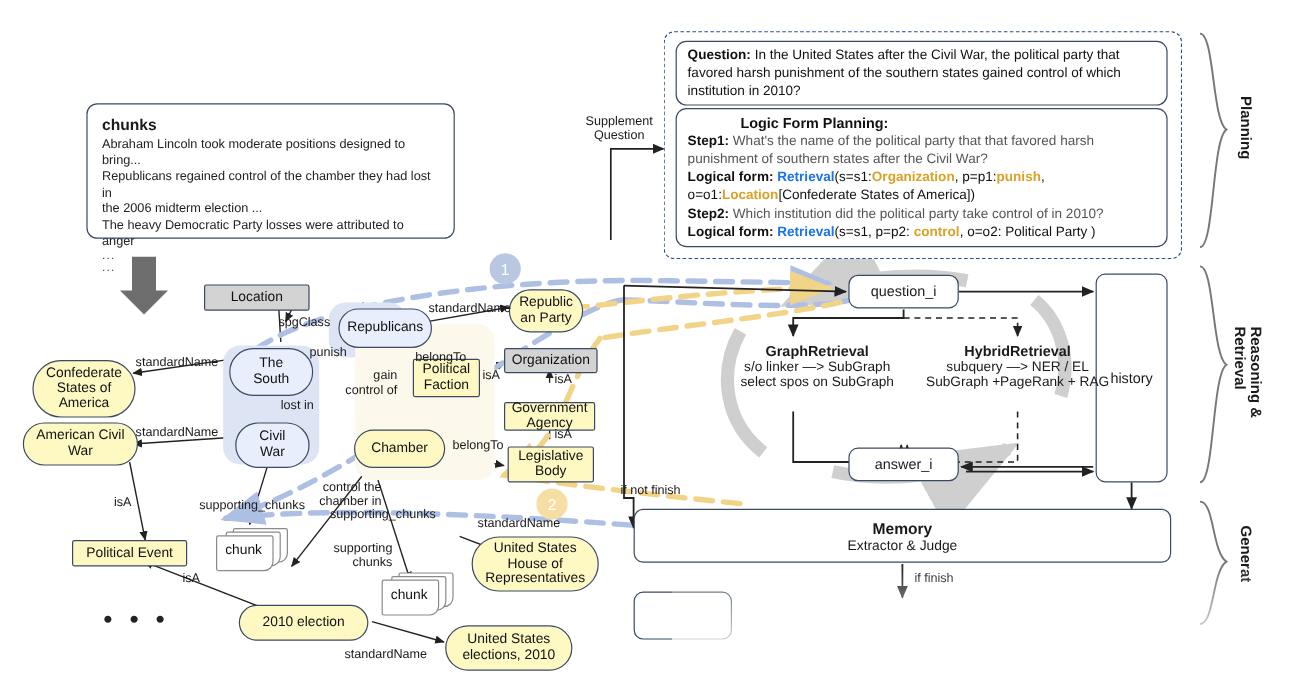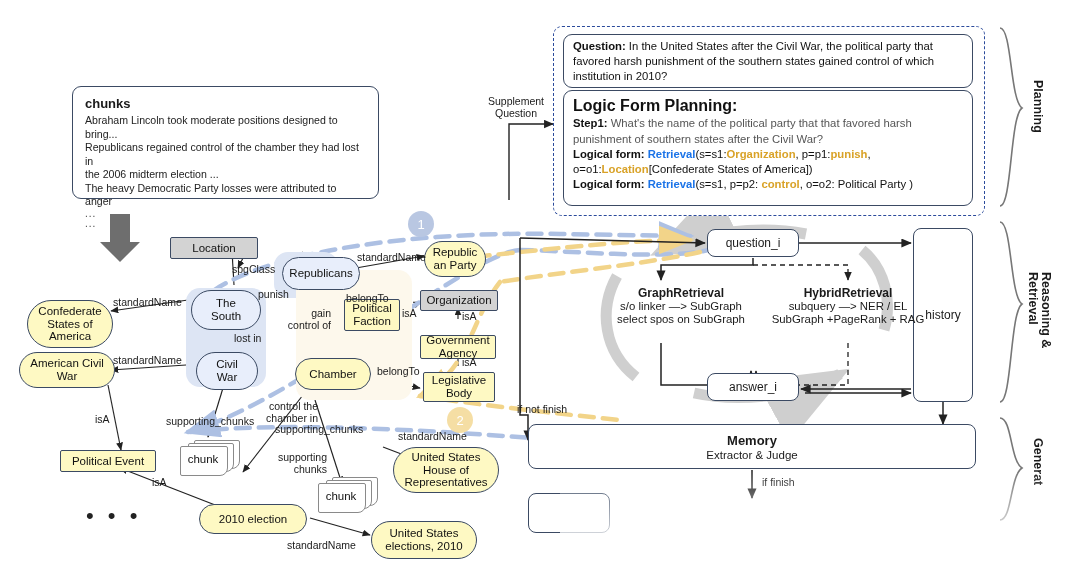--- a/index.html
+++ b/index.html
@@ -298,27 +298,30 @@
 
   <div id="planning-region"></div>
 
   <div class="pbox" id="q-box">
     <div class="t">
       <b>Question:</b><span style="color:#111"> In the United States after the Civil War, the political party that favored harsh punishment of the southern states gained control of which institution in 2010?</span>
     </div>
   </div>
 
   <div class="pbox" id="lf-box">
-    <div class="t" style="font-weight:bold;color:#111;font-size:16px;">Logic Form Planning:</div>
+    <div class="t" style="font-weight:bold;color:#111;font-size:12px;margin-left:44px;">Logic Form Planning:</div>
     <div class="t">
       <b>Step1:</b><span> What's the name of the political party that that favored harsh punishment of southern states after the Civil War?</span>
     </div>
     <div class="t">
       <b>Logical form:</b>
       <span class="kw-blue">Retrieval</span><span class="kw-plain">(s=s1:</span><span class="kw-org">Organization</span><span class="kw-plain">, p=p1:</span><span class="kw-org">punish</span><span class="kw-plain">, o=o1:</span><span class="kw-org">Location</span><span class="kw-plain">[Confederate States of America])</span>
+    </div>
+    <div class="t">
+      <b>Step2:</b><span> Which institution did the political party take control of in 2010?</span>
     </div>
     <div class="t">
       <b>Logical form:</b>
       <span class="kw-blue">Retrieval</span><span class="kw-plain">(s=s1, p=p2: </span><span class="kw-org">control</span><span class="kw-plain">, o=o2: Political Party )</span>
     </div>
   </div>
 
   <div class="elab" style="left:481px;top:95px;width:70px;text-align:center;white-space:pre-line;line-height:1.15;">Supplement
 Question</div>
 

